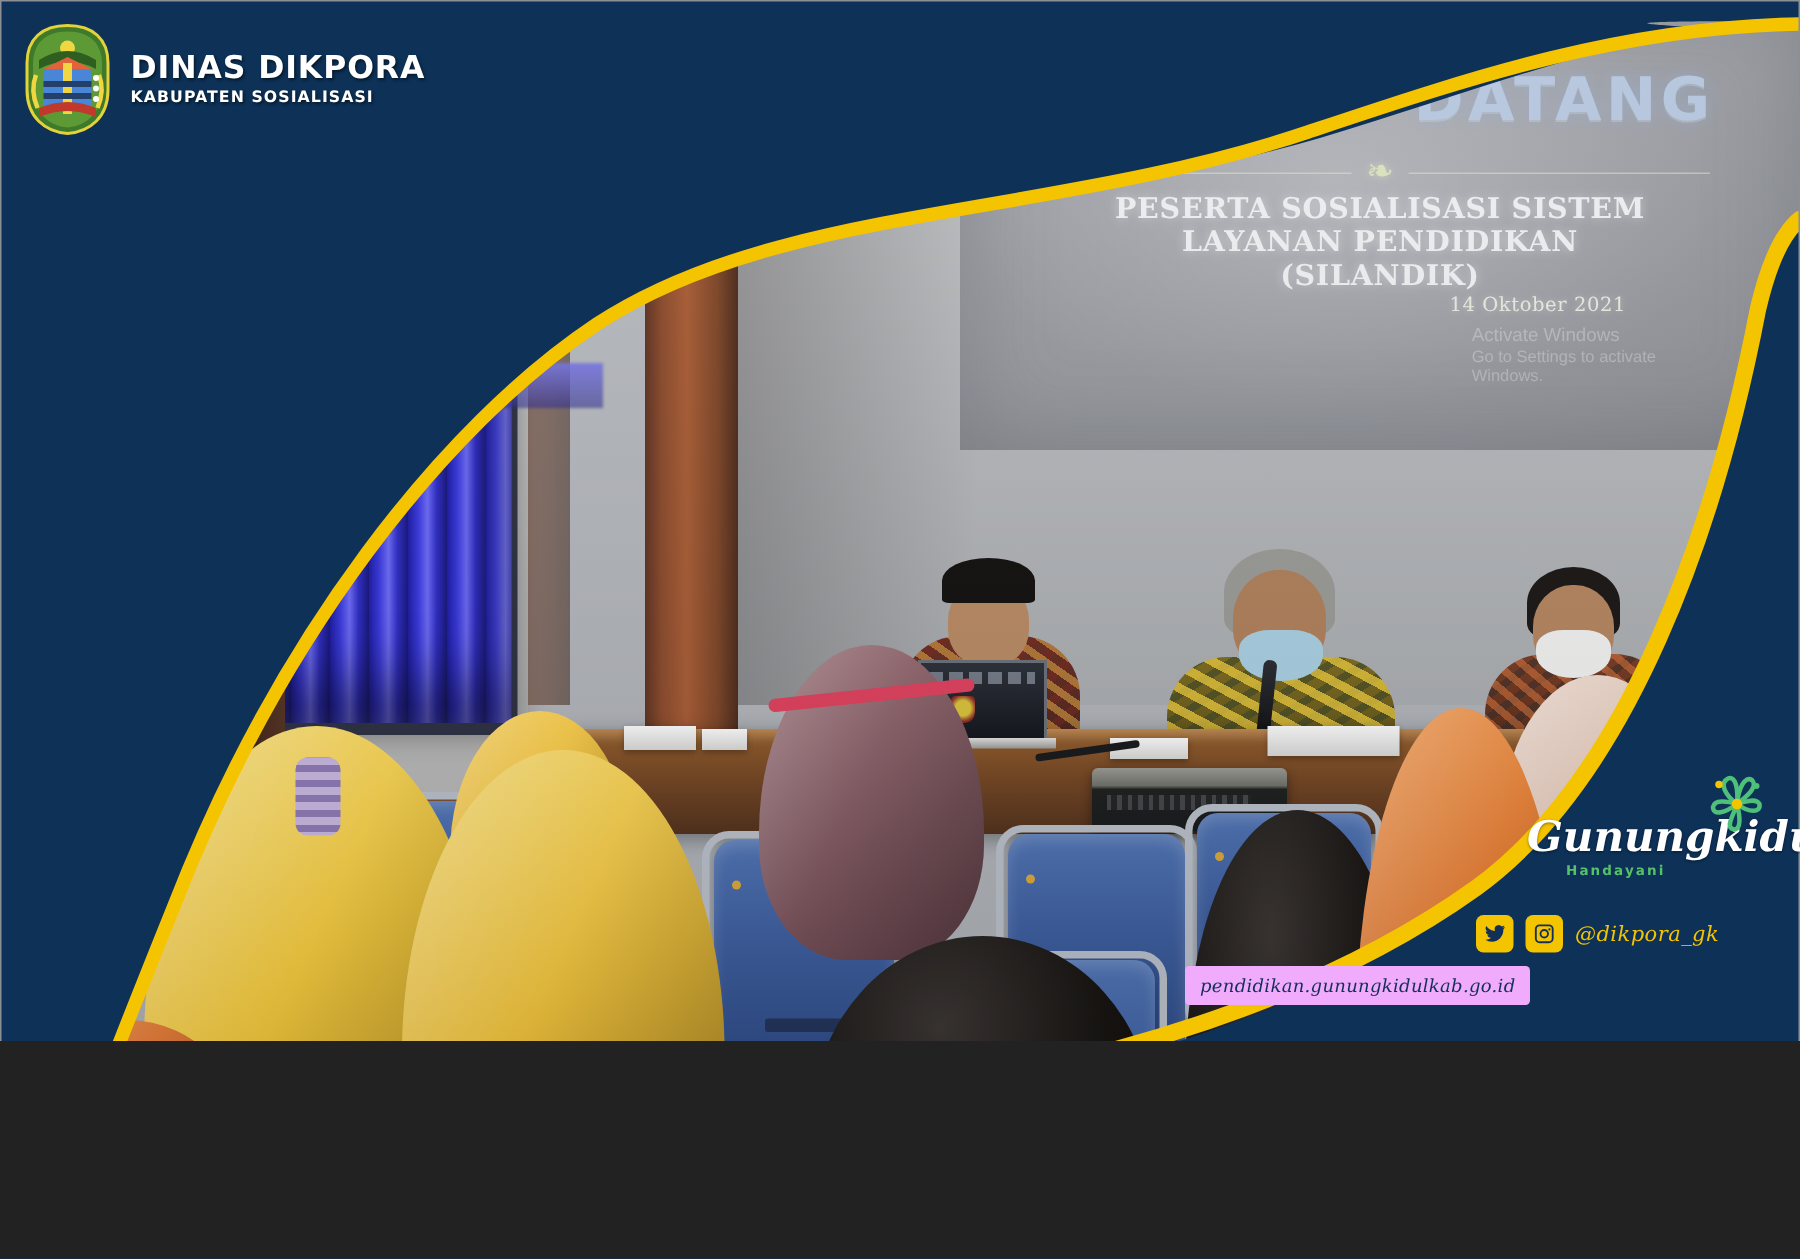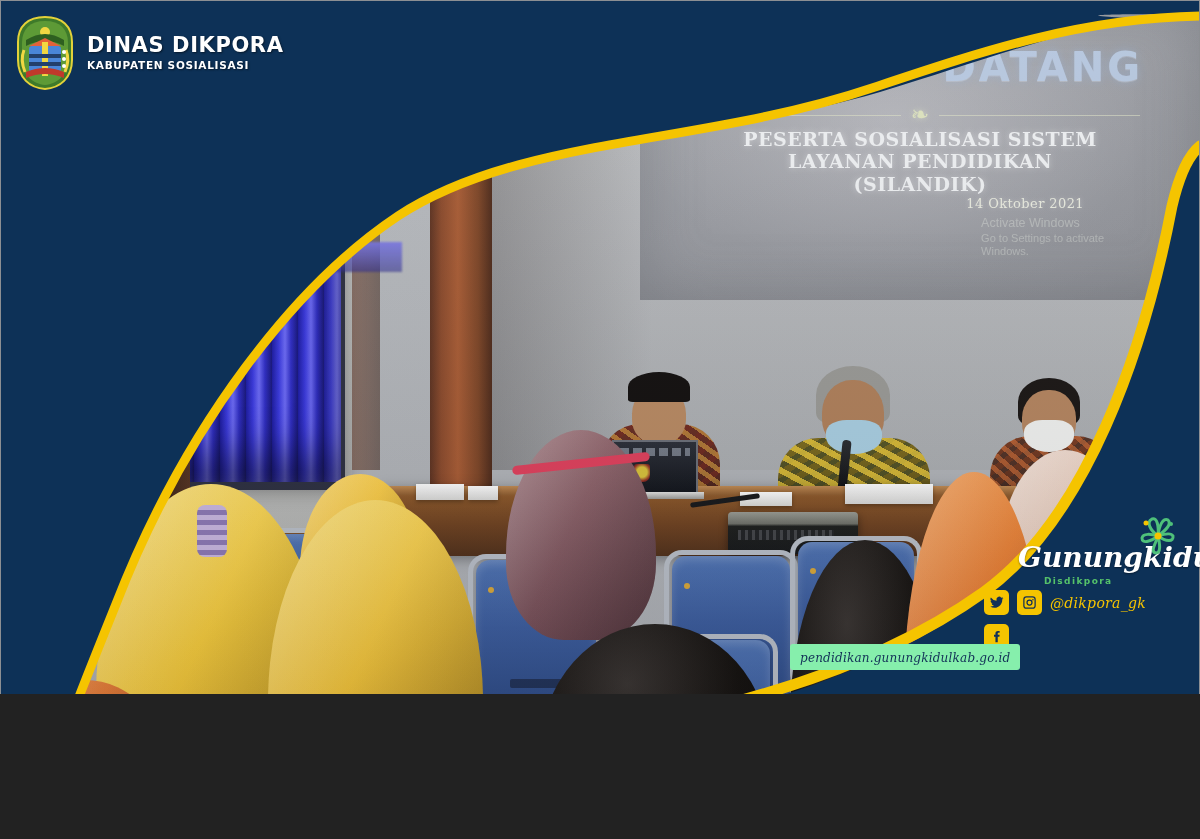--- a/index.html
+++ b/index.html
@@ -355,36 +355,36 @@
     font-family:"DejaVu Serif", serif; font-style:italic; font-weight:bold;
     font-size:28px; color:#ffffff; letter-spacing:0px; line-height:1;
     text-shadow:0 1px 2px rgba(0,0,0,.45);
   }
   .gk-tag {
     font-family:"DejaVu Sans", sans-serif; font-weight:bold;
     font-size:9px; color:#55c26a; letter-spacing:1.4px; margin-top:4px; margin-left:26px;
   }
   .gk-flower { position:absolute; right:-2px; top:-30px; width:44px; height:44px; }
 
-  .socials { position:absolute; right:16px; bottom:36px; width:200px; }
+  .socials { position:absolute; right:16px; bottom:16px; width:200px; }
   .soc-row { display:flex; align-items:center; gap:8px; margin-bottom:9px; }
   .soc-ico {
     width:25px; height:25px; flex:none;
     background:#f5c400; border-radius:5px;
     display:flex; align-items:center; justify-content:center;
   }
   .soc-ico svg { width:15px; height:15px; fill:#123057; }
   .soc-txt {
     font-family:"DejaVu Serif", serif; font-style:italic;
     font-size:14px; color:#f5c400; letter-spacing:.3px;
   }
 
   .url-banner {
     position:absolute; left:790px; bottom:24px;
-    background:#86efac; padding:4px 10px; border-radius:3px;
+    background:#f0abfc; padding:4px 10px; border-radius:3px;
   }
   .url-txt {
     font-family:"DejaVu Serif", serif; font-style:italic;
     font-size:12px; color:#123057; letter-spacing:.2px; white-space:nowrap;
   }
 </style>
 </head>
 <body>
 
 <div class="stage">
@@ -646,21 +646,21 @@
         <path d="M22 22 C30 16 36 10 32 6 C27 3 23 12 22 22 Z"></path>
         <path d="M22 22 C14 28 6 30 6 24 C7 19 15 20 22 22 Z"></path>
         <path d="M22 22 C30 28 38 28 37 22 C35 18 28 20 22 22 Z"></path>
         <path d="M22 22 C19 31 14 38 20 39 C25 39 24 30 22 22 Z"></path>
       </g>
       <circle cx="22" cy="22" r="3.5" fill="#f5c400"></circle>
       <circle cx="10" cy="9" r="2.5" fill="#f5c400"></circle>
       <circle cx="35" cy="10" r="2" fill="#4ec07a"></circle>
     </svg>
     <div class="gk-word">Gunungkidul</div>
-    <div class="gk-tag">Disdikpora</div>
+    <div class="gk-tag">Handayani</div>
   </div>
 
   <div class="socials">
     <div class="soc-row">
       <span class="soc-ico">
         <svg viewBox="0 0 24 24">
             <path d="M23 4.9a8.7 8.7 0 0 1-2.5.7 4.4 4.4 0 0 0 1.9-2.4 8.8 8.8 0 0 1-2.8 1A4.4 4.4 0 0 0 12 8.1c0 .3 0 .7.1 1A12.5 12.5 0 0 1 3 3.8a4.4 4.4 0 0 0 1.4 5.9 4.4 4.4 0 0 1-2-.6 4.4 4.4 0 0 0 3.5 4.3 4.4 4.4 0 0 1-2 .1 4.4 4.4 0 0 0 4.1 3A8.8 8.8 0 0 1 2 18.4a12.4 12.4 0 0 0 6.7 2c8.1 0 12.5-6.7 12.5-12.5v-.6A8.9 8.9 0 0 0 23 4.9z"></path>
           </svg>
       </span>
       <span class="soc-ico">

